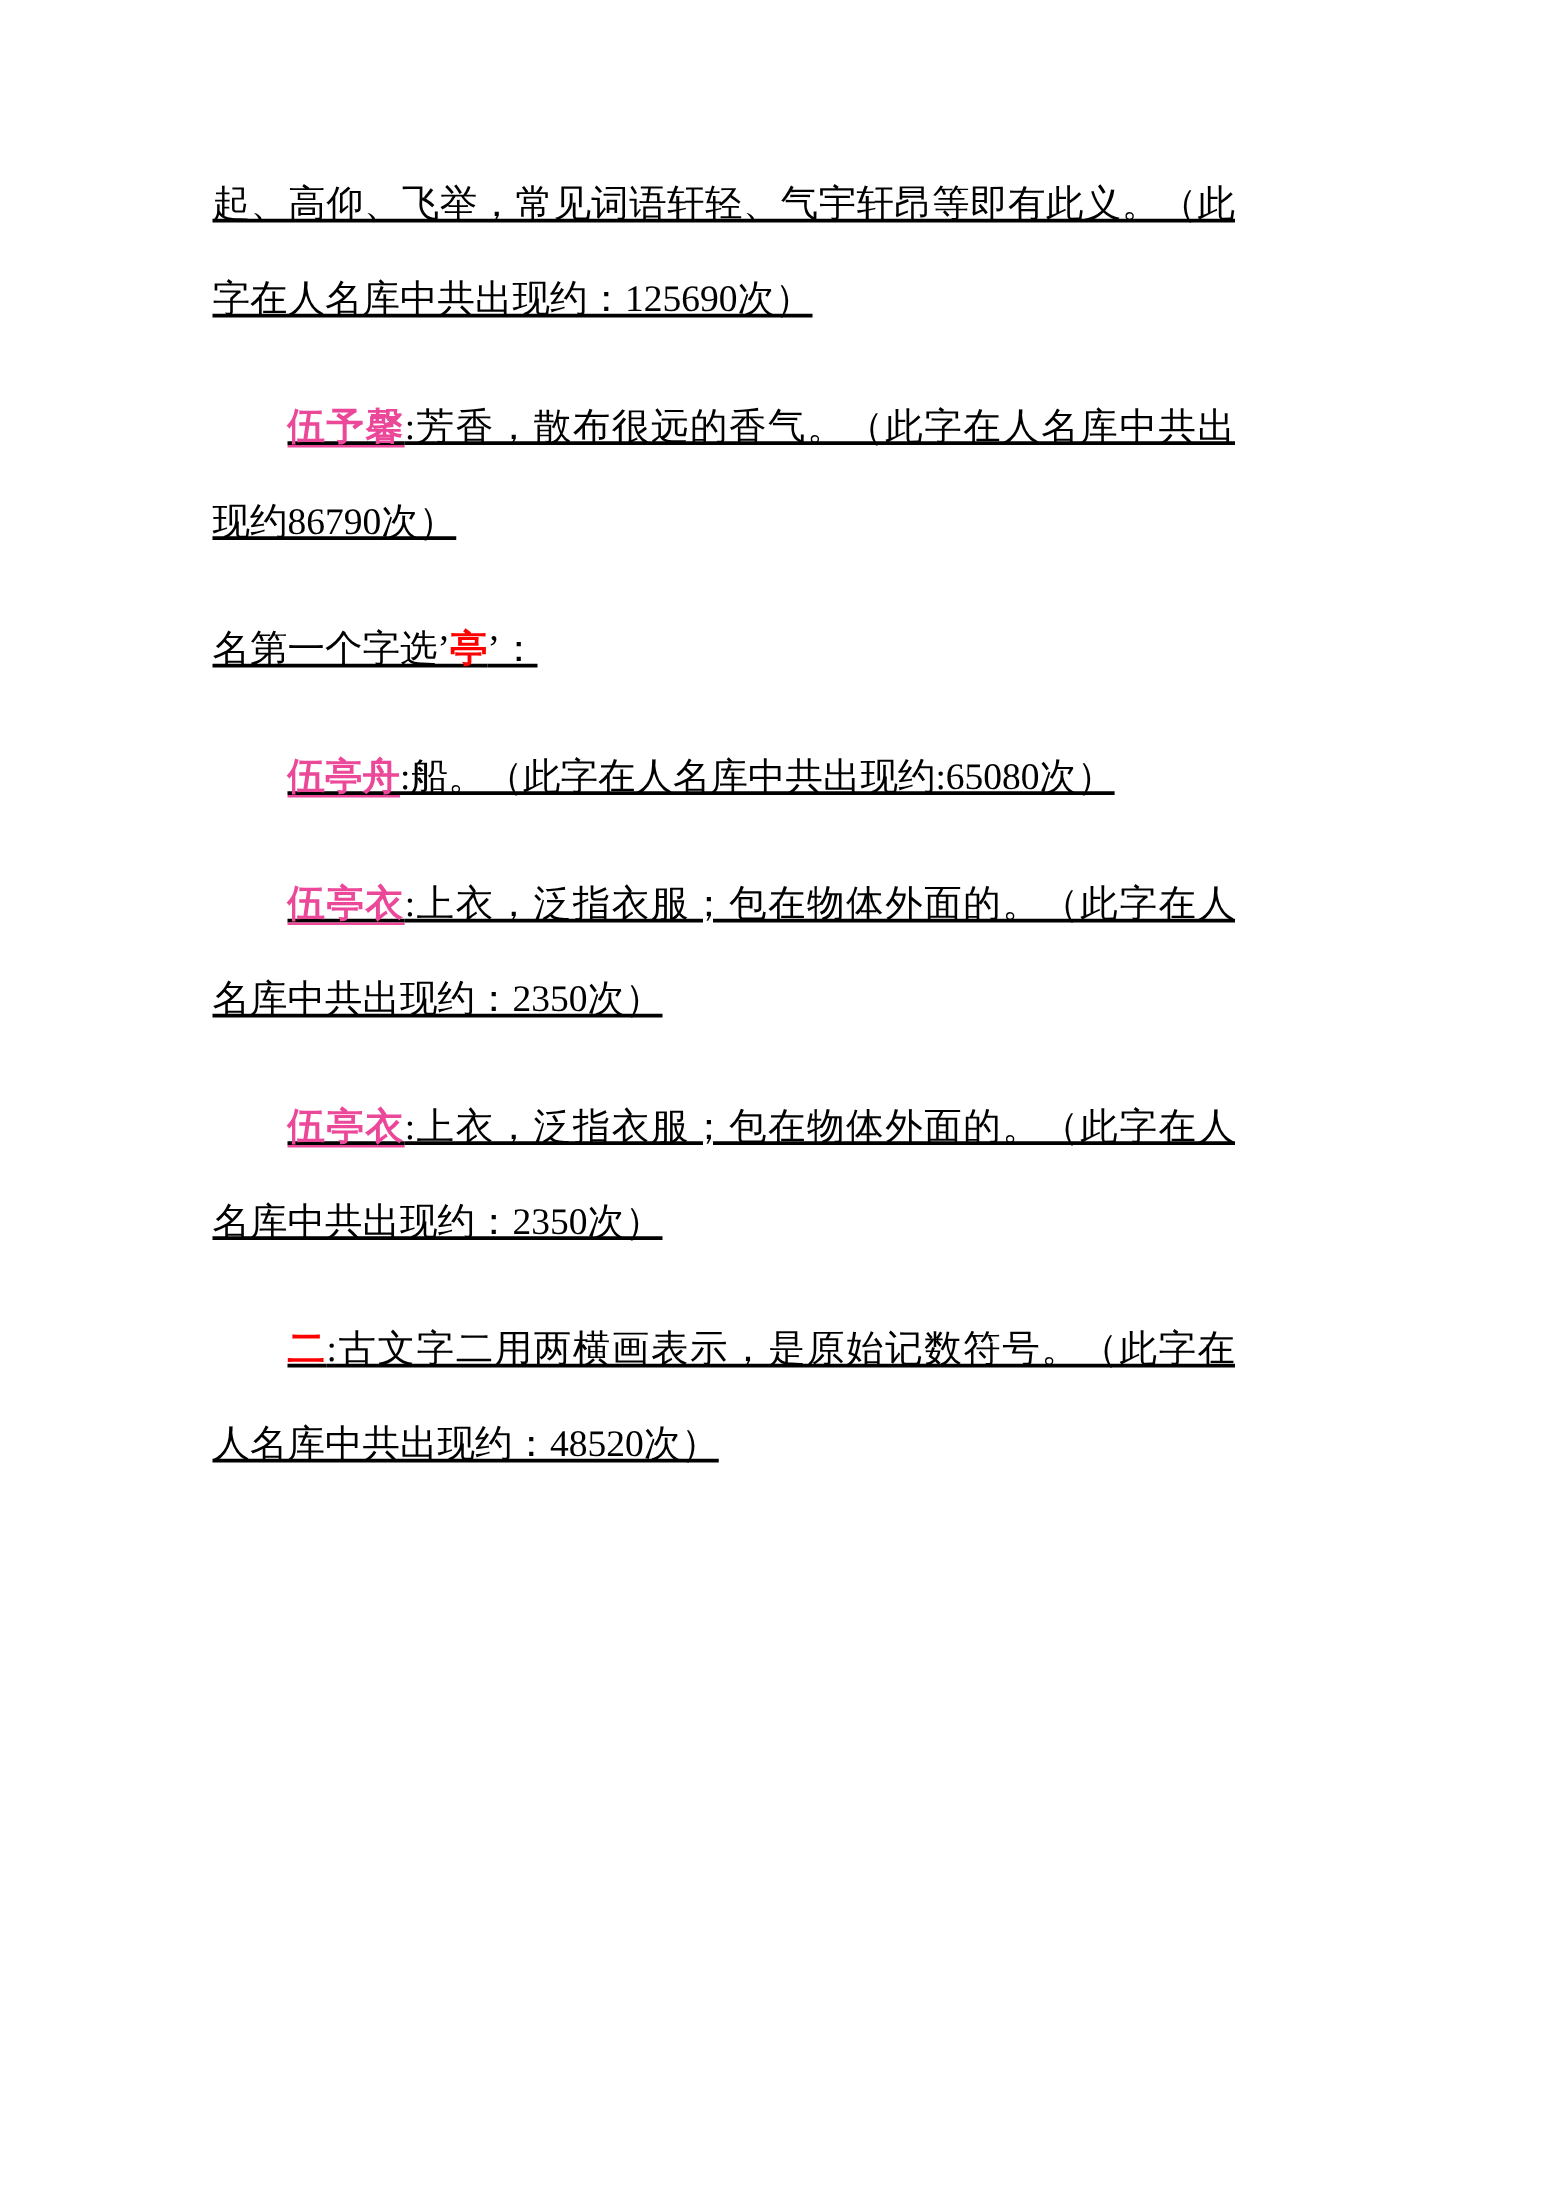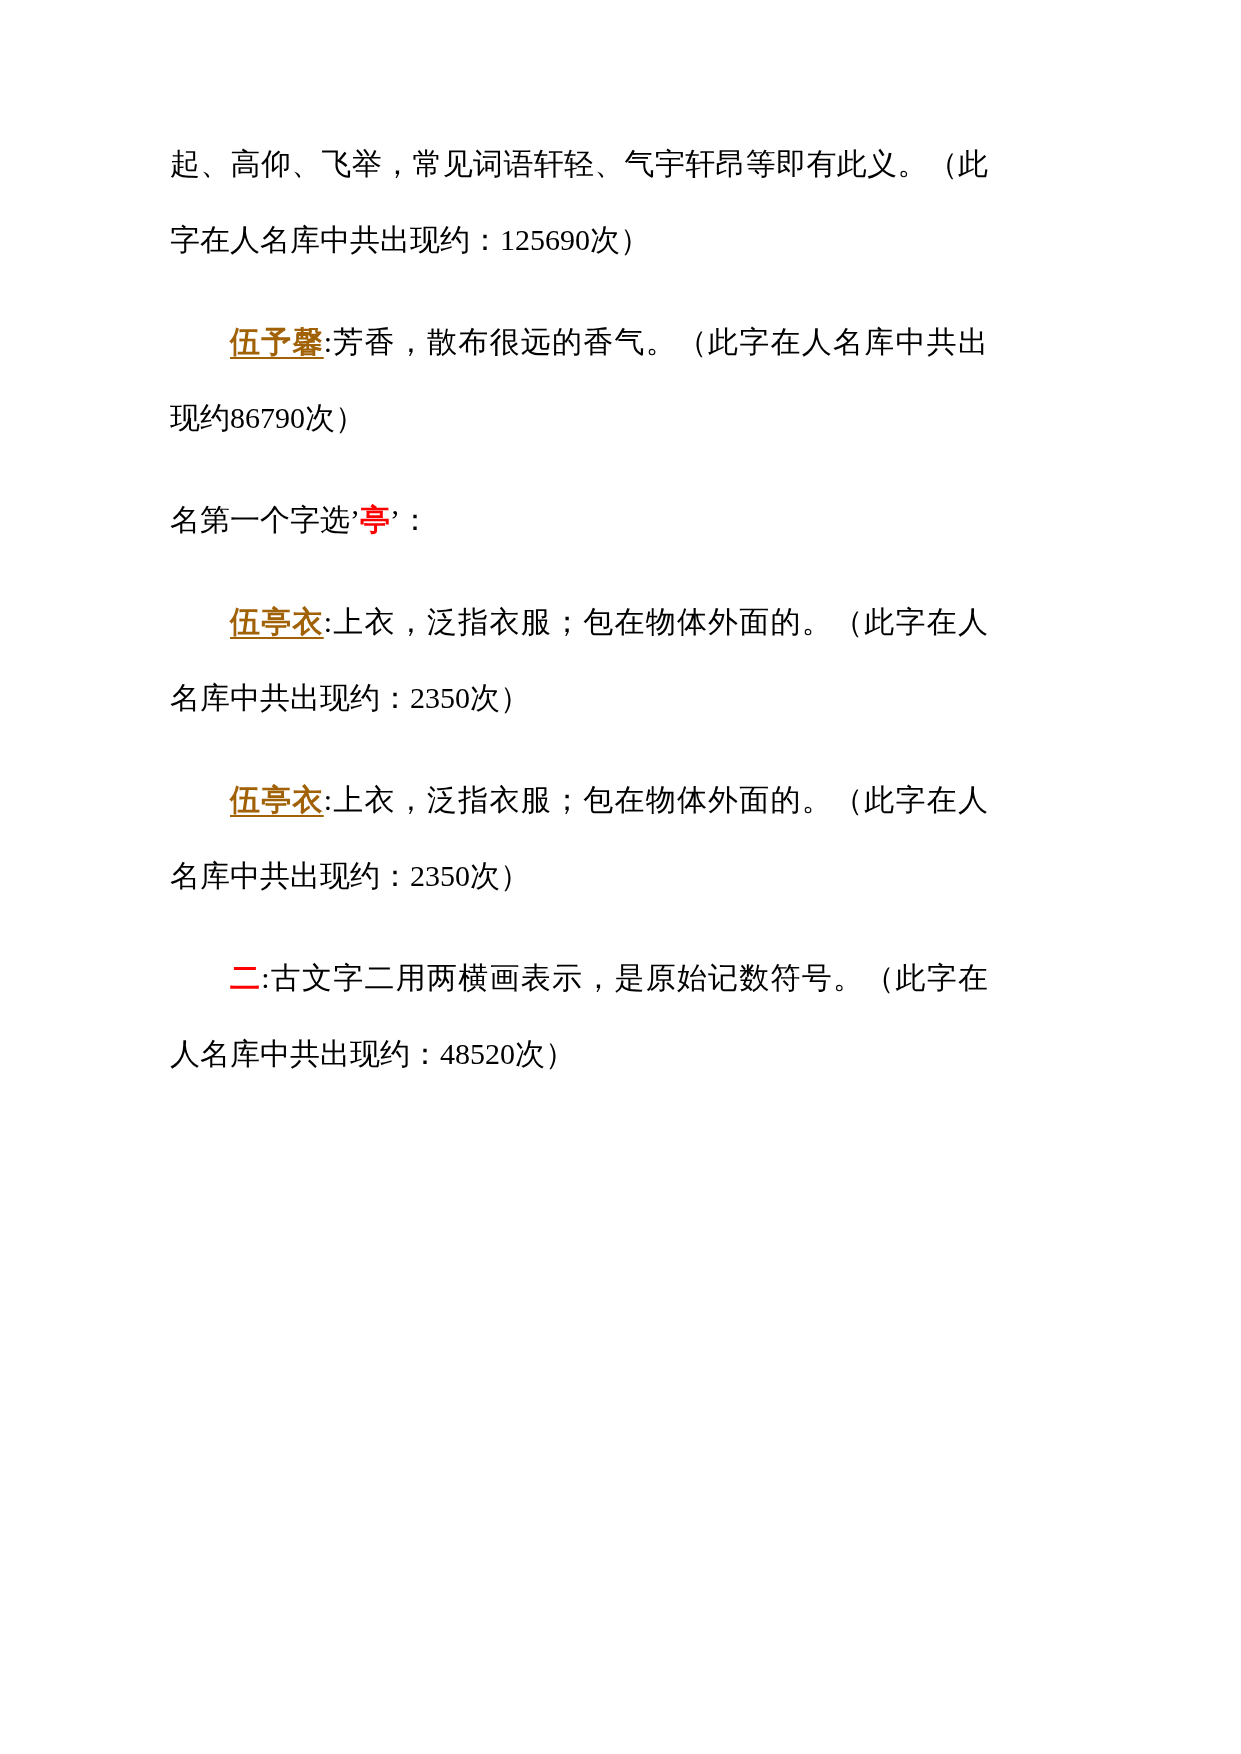--- a/index.html
+++ b/index.html
@@ -12,33 +12,34 @@
     height: 1754px;
     overflow: hidden;
     font-family: "Liberation Serif", "DejaVu Serif", serif;
     color: #000000;
   }
   .doc {
     box-sizing: border-box;
     width: 1100px;
     height: 1754px;
     padding: 126px 112px 40px 170px;
+    text-decoration: underline;
   }
   p.para {
     margin: 0 0 26px 0;
     font-size: 30px;
     line-height: 76px;
     text-align: justify;
     word-break: break-all;
   }
   p.para.indent {
     text-indent: 60px;
   }
   .seg-link {
-    color: #a16207;
+    color: #ec4899;
     font-weight: bold;
     text-decoration: underline;
     text-decoration-thickness: 2px;
     text-underline-offset: 5px;
   }
   .seg-red {
     color: #FF0000;
     font-weight: bold;
   }
   .seg-normal {
@@ -46,17 +47,18 @@
   }
 </style>
 </head>
 <body>
 
 <main class="doc">
   <div id="paragraphs">
       <p class="para"><span class="seg-normal">起、高仰、飞举，常见词语轩轻、气宇轩昂等即有此义。（此字在人名库中共出现约：125690次）</span></p>
       <p class="para indent"><span class="seg-link">伍予馨</span><span class="seg-normal">:芳香，散布很远的香气。（此字在人名库中共出现约86790次）</span></p>
       <p class="para"><span class="seg-normal">名第一个字选’</span><span class="seg-red">亭</span><span class="seg-normal">’：</span></p>
+      <p class="para indent"><span class="seg-link">伍亭舟</span><span class="seg-normal">:船。（此字在人名库中共出现约:65080次）</span></p>
       <p class="para indent"><span class="seg-link">伍亭衣</span><span class="seg-normal">:上衣，泛指衣服；包在物体外面的。（此字在人名库中共出现约：2350次）</span></p>
       <p class="para indent"><span class="seg-link">伍亭衣</span><span class="seg-normal">:上衣，泛指衣服；包在物体外面的。（此字在人名库中共出现约：2350次）</span></p>
       <p class="para indent"><span class="seg-red">二</span><span class="seg-normal">:古文字二用两横画表示，是原始记数符号。（此字在人名库中共出现约：48520次）</span></p>
     </div>
 </main>
 
 </body></html>

